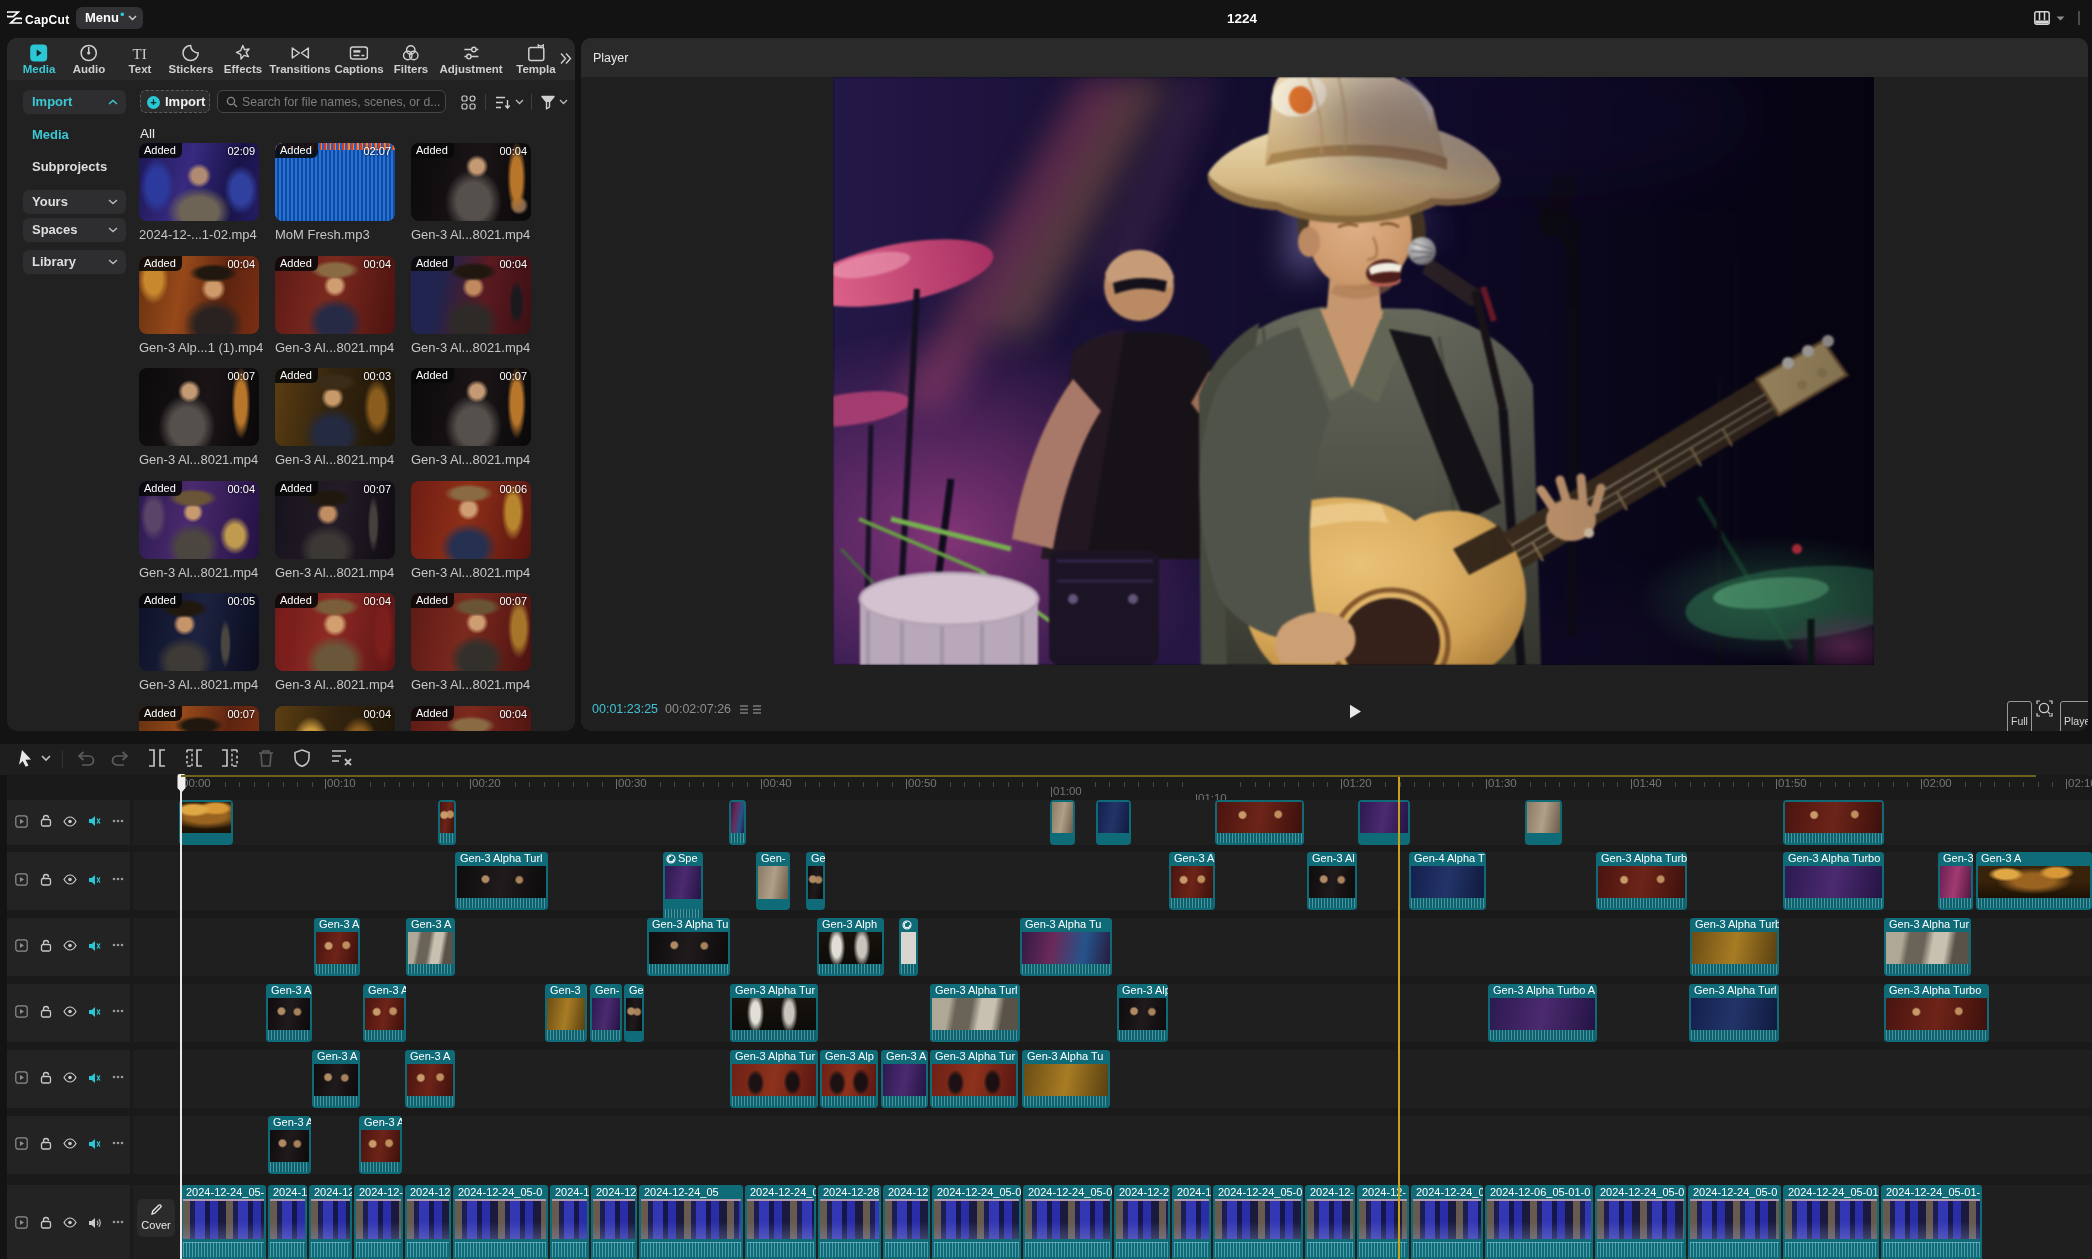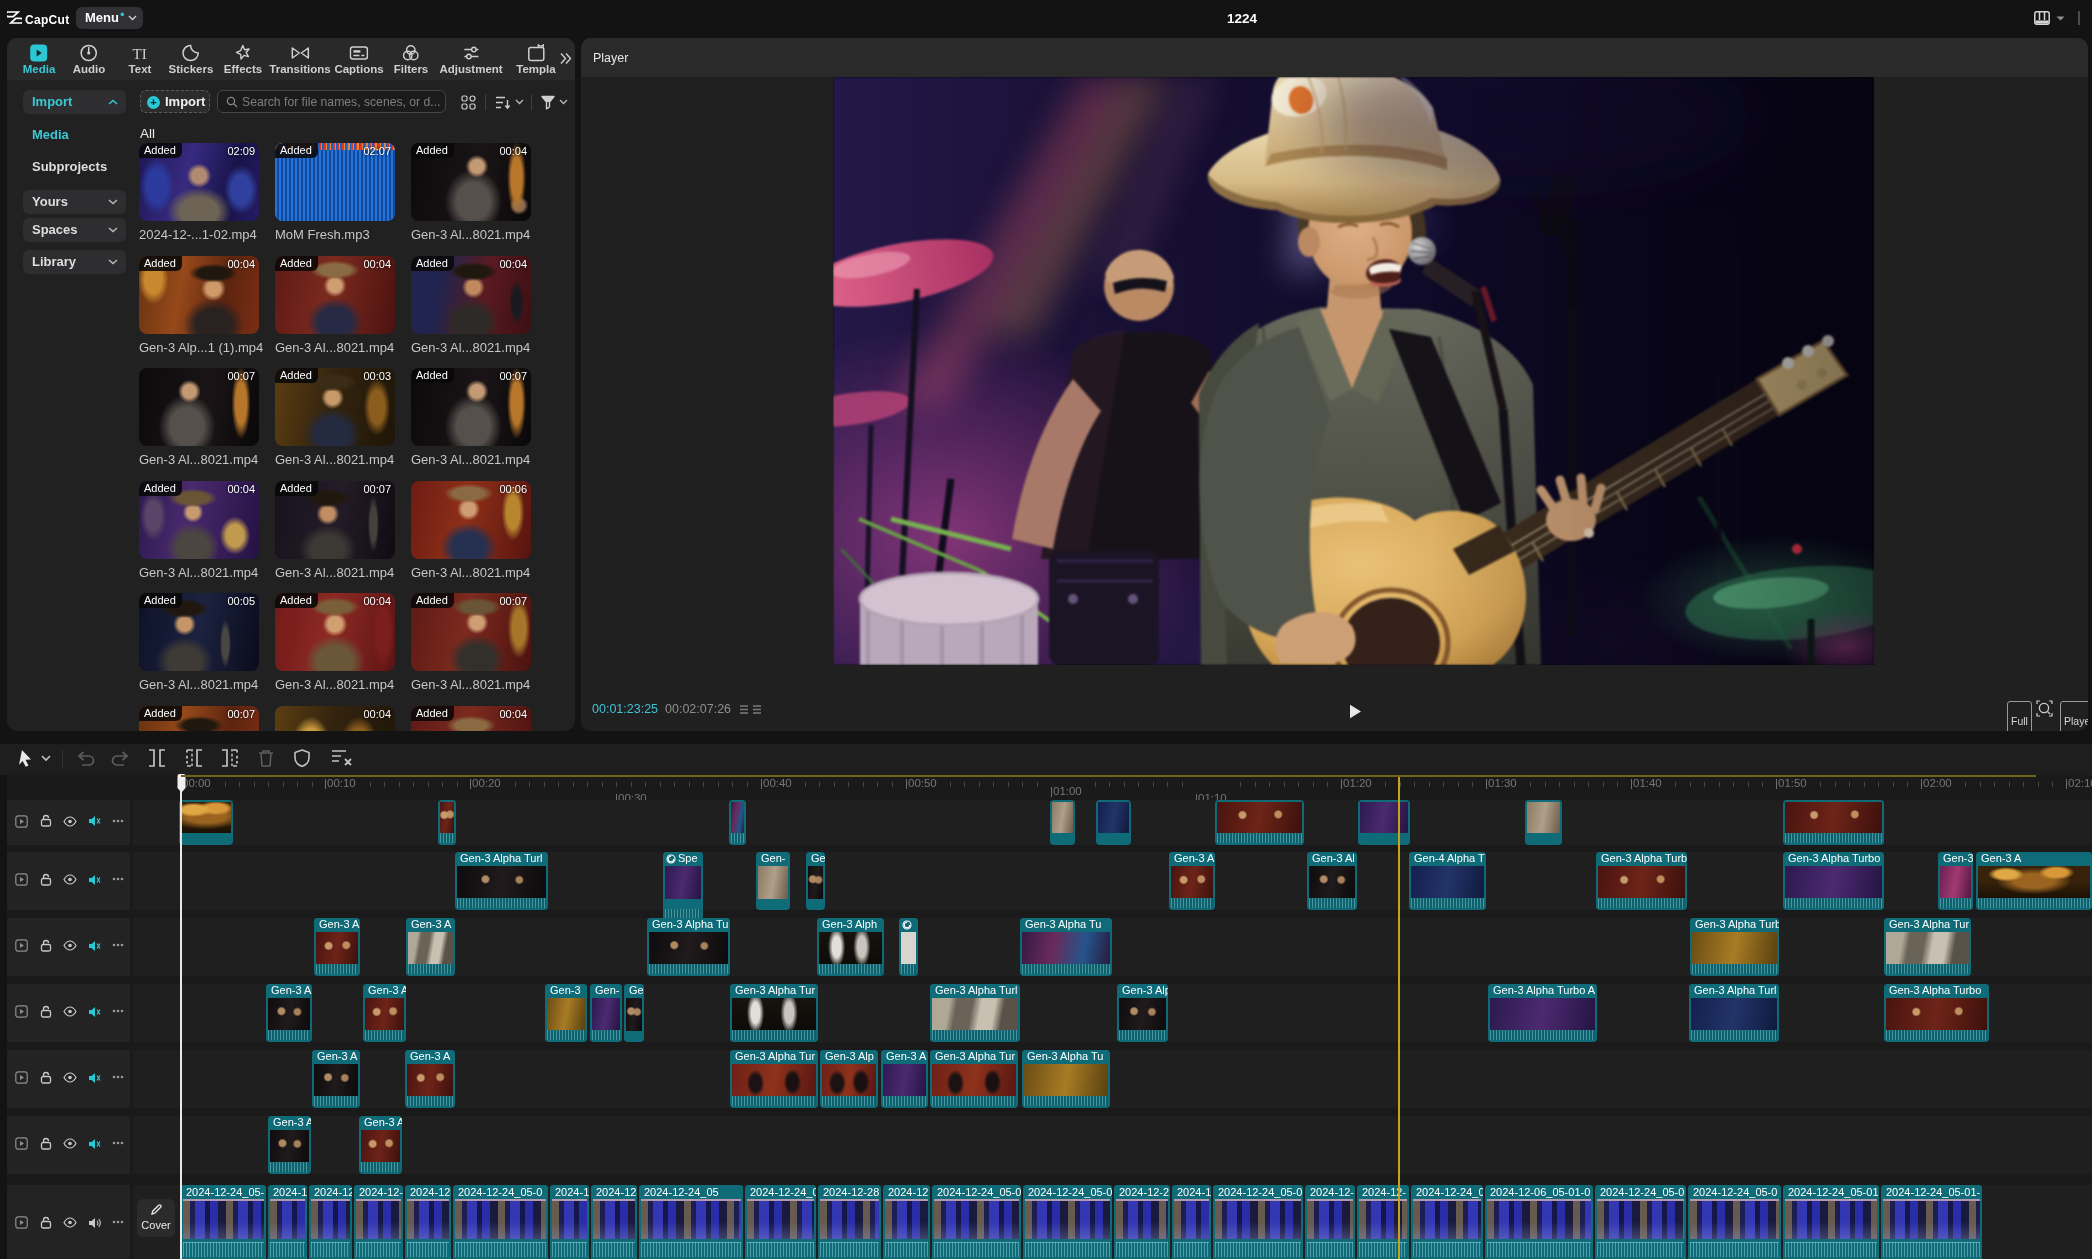--- a/index.html
+++ b/index.html
@@ -564,21 +564,21 @@
       <g stroke="#c2c2c2" stroke-width="1.6" fill="none">
         <path d="M2 3h14M2 8h9M2 13h7"></path>
         <path d="M15 11l6 6M21 11l-6 6" stroke-width="1.8"></path>
       </g>
     </svg>
     <div class="abs" style="left:0;top:35px;width:2092px;height:16px;background:#1a1a1b">
       <div class="abs" style="left:181px;top:0;width:1855px;height:2px;background:#6e621c;z-index:5"></div>
       <div class="abs" style="left:181px;top:7px;width:1911px;height:5px;background:repeating-linear-gradient(90deg,#474747 0 1px,rgba(0,0,0,0) 1px 14.507px)"></div>
       <div class="tick" style="left:320px;top:2px;background:#1a1a1b;padding:0 4px">|00:10</div>
       <div class="tick" style="left:465px;top:2px;background:#1a1a1b;padding:0 4px">|00:20</div>
-      <div class="tick" style="left:611px;top:17px;background:#1a1a1b;padding:0 4px">|00:30</div>
+      <div class="tick" style="left:611px;top:2px;background:#1a1a1b;padding:0 4px">|00:30</div>
       <div class="tick" style="left:756px;top:2px;background:#1a1a1b;padding:0 4px">|00:40</div>
       <div class="tick" style="left:901px;top:2px;background:#1a1a1b;padding:0 4px">|00:50</div>
       <div class="tick" style="left:1046px;top:2px;background:#1a1a1b;padding:8px 4px">|01:00</div>
       <div class="tick" style="left:1191px;top:2px;background:#1a1a1b;padding:15px 4px">|01:10</div>
       <div class="tick" style="left:1336px;top:2px;background:#1a1a1b;padding:0 4px">|01:20</div>
       <div class="tick" style="left:1481px;top:2px;background:#1a1a1b;padding:0 4px">|01:30</div>
       <div class="tick" style="left:1626px;top:2px;background:#1a1a1b;padding:0 4px">|01:40</div>
       <div class="tick" style="left:1771px;top:2px;background:#1a1a1b;padding:0 4px">|01:50</div>
       <div class="tick" style="left:1916px;top:2px;background:#1a1a1b;padding:0 4px">|02:00</div>
       <div class="tick" style="left:2061px;top:2px;background:#1a1a1b;padding:0 4px">|02:10</div>

